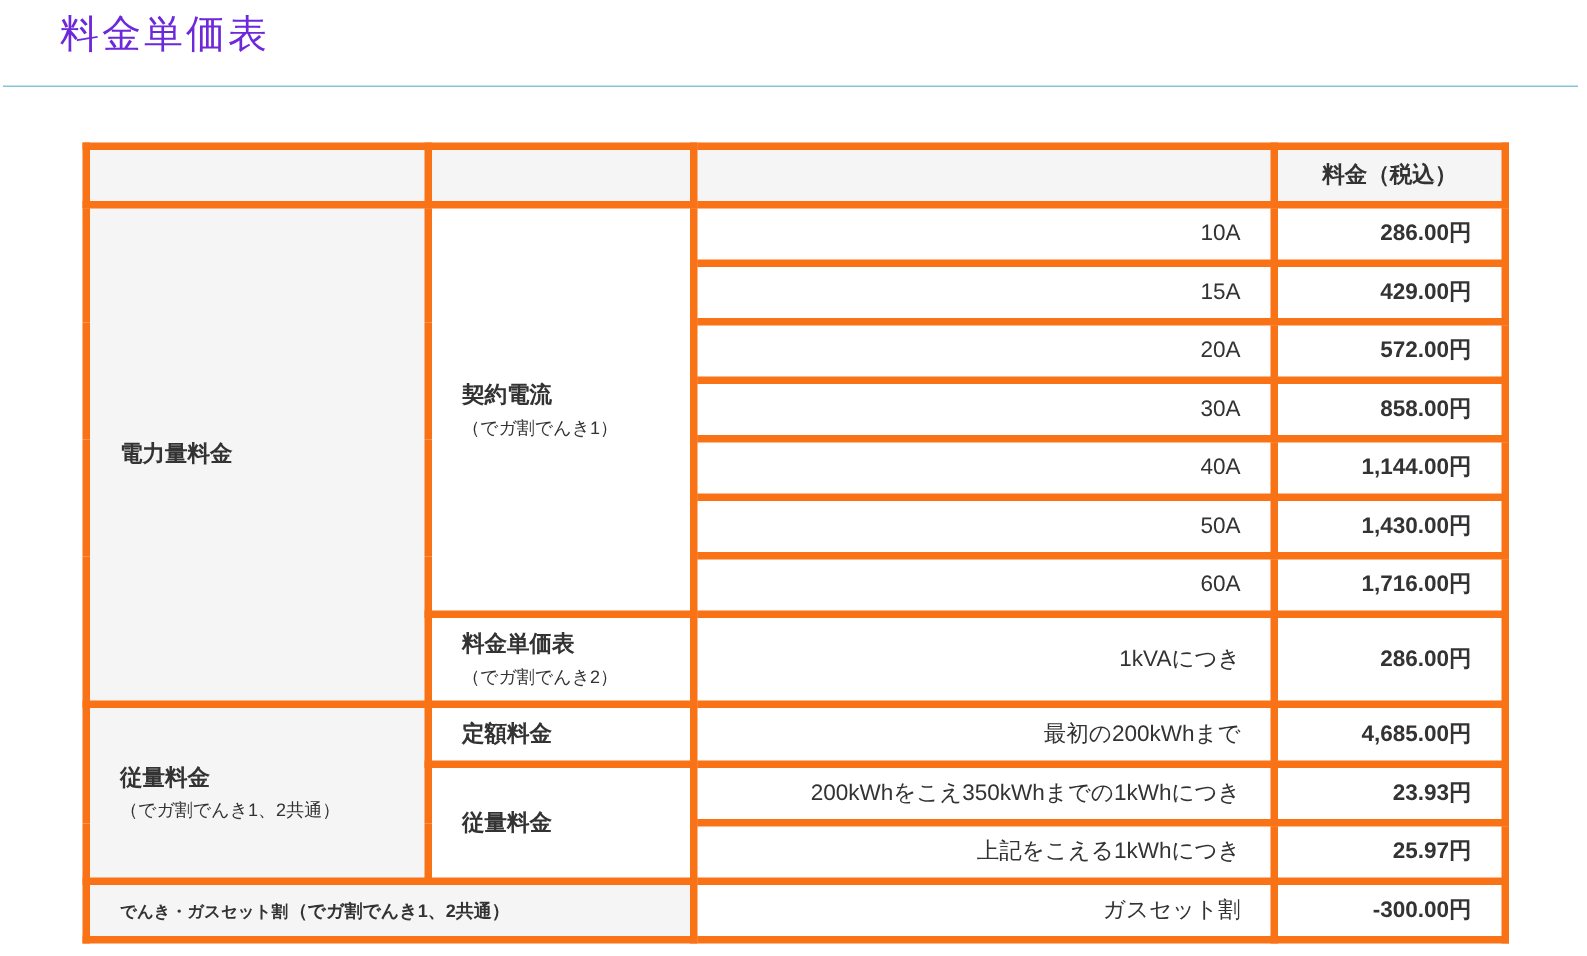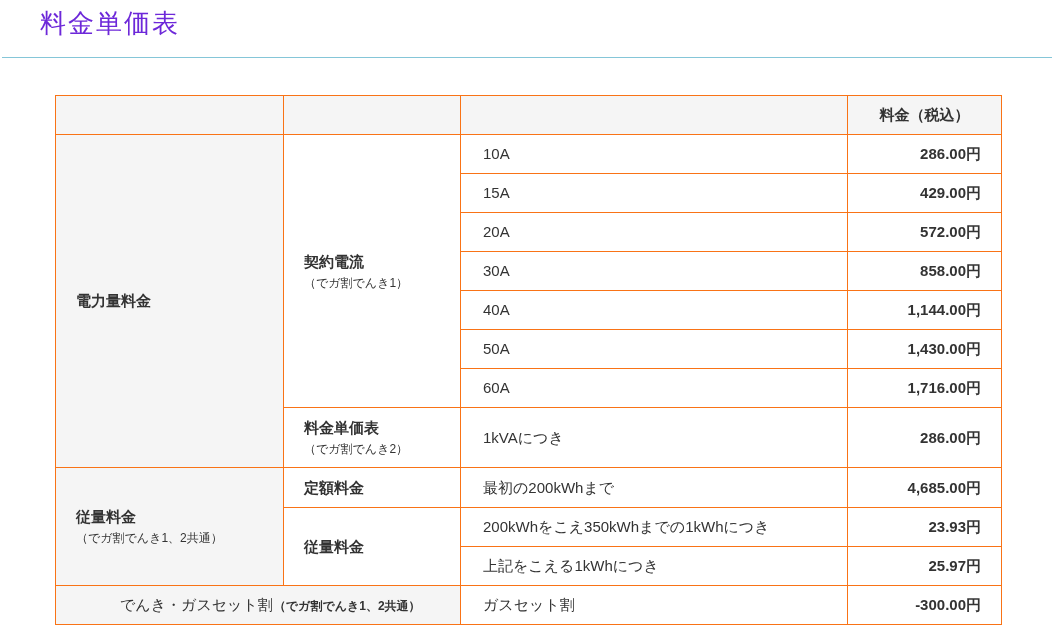--- a/index.html
+++ b/index.html
@@ -32,21 +32,21 @@
     width: 946px;
     margin: 37px 0 0 55px;
     font-size: 15px;
   }
   col.c1 { width: 228px; }
   col.c2 { width: 177px; }
   col.c3 { width: 387px; }
   col.c4 { width: 154px; }
 
   td, th {
-    border: 1px solid #f97316;
+    border: 5px solid #f97316;
     vertical-align: middle;
     padding: 0 20px;
     line-height: 1.45;
   }
   tr { height: 39px; }
   tr.row-tall { height: 60px; }
   tr.row-fixed { height: 40px; }
 
   .gray { background: #f5f5f5; }
 
@@ -62,29 +62,29 @@
     font-size: 12px;
     line-height: 18px;
     margin-top: 1px;
   }
   .sub-inline {
     display: inline;
     font-weight: bold;
     font-size: 12px;
     margin-left: 1px;
   }
-  .lbl-inline { display: inline; font-weight: normal; font-size: 15px; margin-left: 44px; }
+  .lbl-inline { display: inline; font-weight: bold; font-size: 11px; }
 
   .head-price {
     text-align: center;
     font-weight: bold;
     font-size: 15px;
     padding: 0 10px;
   }
-  .item-cell { text-align: left; padding-left: 22px; }
+  .item-cell { text-align: right; padding-left: 22px; }
   .price-cell { text-align: right; padding-right: 20px; font-weight: bold; }
 </style>
 </head>
 <body>
 
 <div class="page">
 
   <h1 class="title">料金単価表</h1>
   <hr class="divider">
 

